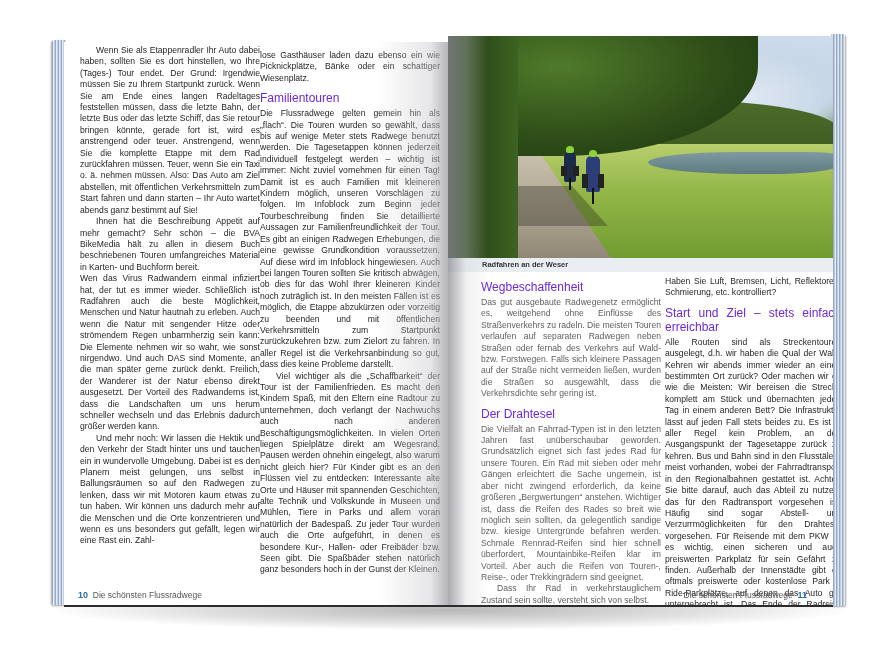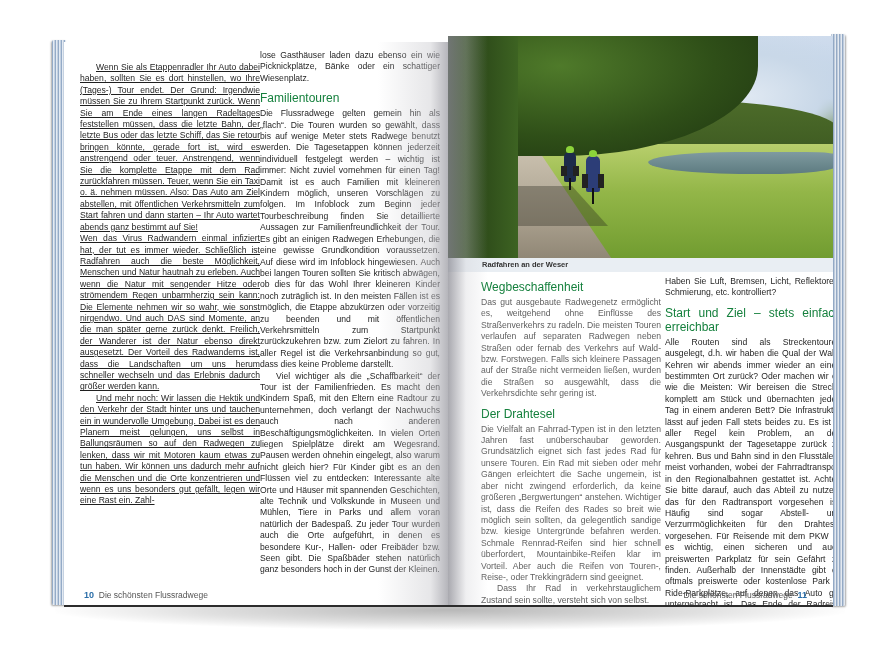--- a/index.html
+++ b/index.html
@@ -8,23 +8,23 @@
   .edge-left{position:absolute;left:52px;top:40px;width:14px;height:565px;background:repeating-linear-gradient(90deg,#5f7fa8 0px,#c9d6e6 1px,#ffffff 2px,#8aa3c2 3px);border-radius:2px 0 0 2px;box-shadow:-1px 1px 2px rgba(0,0,0,0.35);}
   .edge-right{position:absolute;left:831px;top:34px;width:14px;height:572px;background:repeating-linear-gradient(90deg,#7f98b8 0px,#ffffff 1px,#c7d3e2 2px,#5f7fa8 3px);border-radius:0 2px 2px 0;box-shadow:1px 1px 2px rgba(0,0,0,0.35);}
   .page{position:absolute;background:#ffffff;overflow:hidden;}
   .page-left{left:64px;top:42px;width:384px;height:563px;border-bottom:2px solid #2c2c2c;}
   .page-right{left:448px;top:36px;width:385px;height:569px;border-bottom:2px solid #2c2c2c;}
   .gutter-l{position:absolute;right:0;top:0;width:70px;height:100%;background:linear-gradient(90deg,rgba(255,255,255,0) 0%,rgba(200,200,205,0.45) 75%,rgba(150,150,158,0.7) 100%);pointer-events:none;}
   .gutter-r{position:absolute;left:0;top:0;width:40px;height:100%;background:linear-gradient(90deg,rgba(140,140,148,0.75) 0%,rgba(210,210,215,0.35) 45%,rgba(255,255,255,0) 100%);pointer-events:none;z-index:3;}
   .col{position:absolute;font-size:8.6px;line-height:11.4px;color:#1f1f1f;text-align:justify;hyphens:auto;}
   .col p{margin:0;}
   .col p.ind{text-indent:16px;}
-  .h{color:#15803d;font-size:12px;line-height:14px;margin:7px 0 3px 0;font-weight:normal;}
+  .h{color:#6d28d9;font-size:12px;line-height:14px;margin:7px 0 3px 0;font-weight:normal;}
   .faded{color:#5e5e5e;}
-  .left-c1{left:16px;top:20px;width:180px;text-decoration:underline;}
+  .left-c1{left:16px;top:3px;width:180px;}
   .left-c2{left:196px;top:8px;width:180px;}
   .right-c1{left:33px;top:240px;width:180px;}
   .right-c2{left:217px;top:240px;width:176px;}
   .photo{position:absolute;left:0;top:0;width:385px;height:222px;overflow:hidden;
     background:
       radial-gradient(ellipse 120px 70px at 300px 60px, #dfe8f2 0%, #c9d8e8 60%, rgba(0,0,0,0) 100%),
       linear-gradient(180deg,#cfdced 0%,#bcd0e6 28%,rgba(0,0,0,0) 40%),
       #5a7a2c;}
   .photo .trees-far{position:absolute;left:120px;top:64px;width:270px;height:50px;background:linear-gradient(180deg,#4d6c2a,#3f5c22);border-radius:40% 60% 10% 10%;}
   .photo .meadow{position:absolute;left:60px;top:108px;width:330px;height:120px;background:linear-gradient(180deg,#b8cf6c 0%,#93b648 40%,#6e9a2e 100%);}
@@ -34,33 +34,34 @@
   .photo .path{position:absolute;left:30px;top:112px;width:140px;height:120px;background:linear-gradient(180deg,#cbc2b0 0%,#a99f8d 60%,#8a8170 100%);clip-path:polygon(30% 0,42% 0,100% 100%,0 100%);}
   .photo .shade{position:absolute;left:40px;top:150px;width:120px;height:40px;background:rgba(40,40,30,0.35);clip-path:polygon(10% 0,70% 0,100% 100%,0 100%);}
   .cyclist{position:absolute;width:12px;height:30px;background:#1d2b4a;border-radius:5px 5px 2px 2px;}
   .cyclist .helmet{position:absolute;left:2px;top:-6px;width:8px;height:7px;background:#8cd43a;border-radius:50% 50% 30% 30%;}
   .cyclist .bag{position:absolute;top:14px;width:6px;height:10px;background:#222;}
   .cyclist .wheel{position:absolute;left:5px;top:26px;width:2px;height:12px;background:#111;}
   .caption{position:absolute;left:0;top:222px;width:385px;height:14px;background:#e9eef3;}
   .caption span{position:absolute;left:34px;top:2px;font-size:7.5px;font-weight:bold;color:#333;}
   .footer{position:absolute;font-size:8.5px;color:#555;}
   .footer .num{color:#2b6ea8;font-weight:bold;font-size:9px;}
-  .footer-left{left:20px;top:548px;}
+  .footer-left{left:14px;top:548px;}
   .footer-right{right:26px;top:554px;}
 </style>
 </head>
 <body>
 
 <div class="shadow"></div>
 <div class="edge-left"></div>
 <div class="edge-right"></div>
 
 <div class="page page-left">
   <div class="col left-c1">
     <p class="ind">Wenn Sie als Etappenradler Ihr Auto dabei haben, sollten Sie es dort hinstellen, wo Ihre (Tages-) Tour endet. Der Grund: Irgendwie müssen Sie zu Ihrem Startpunkt zurück. Wenn Sie am Ende eines langen Radeltages feststellen müssen, dass die letzte Bahn, der letzte Bus oder das letzte Schiff, das Sie retour bringen könnte, gerade fort ist, wird es anstrengend oder teuer. Anstrengend, wenn Sie die komplette Etappe mit dem Rad zurückfahren müssen. Teuer, wenn Sie ein Taxi o. ä. nehmen müssen. Also: Das Auto am Ziel abstellen, mit öffentlichen Verkehrsmitteln zum Start fahren und dann starten – Ihr Auto wartet abends ganz bestimmt auf Sie!</p>
+    <p class="ind">Ihnen hat die Beschreibung Appetit auf mehr gemacht? Sehr schön – die BVA BikeMedia hält zu allen in diesem Buch beschriebenen Touren umfangreiches Material in Karten- und Buchform bereit.</p>
     <p>Wen das Virus Radwandern einmal infiziert hat, der tut es immer wieder. Schließlich ist Radfahren auch die beste Möglichkeit, Menschen und Natur hautnah zu erleben. Auch wenn die Natur mit sengender Hitze oder strömendem Regen unbarmherzig sein kann: Die Elemente nehmen wir so wahr, wie sonst nirgendwo. Und auch DAS sind Momente, an die man später gerne zurück denkt. Freilich, der Wanderer ist der Natur ebenso direkt ausgesetzt. Der Vorteil des Radwanderns ist, dass die Landschaften um uns herum schneller wechseln und das Erlebnis dadurch größer werden kann.</p>
     <p class="ind">Und mehr noch: Wir lassen die Hektik und den Verkehr der Stadt hinter uns und tauchen ein in wundervolle Umgebung. Dabei ist es den Planern meist gelungen, uns selbst in Ballungsräumen so auf den Radwegen zu lenken, dass wir mit Motoren kaum etwas zu tun haben. Wir können uns dadurch mehr auf die Menschen und die Orte konzentrieren und wenn es uns besonders gut gefällt, legen wir eine Rast ein. Zahl-</p>
   </div>
   <div class="col left-c2">
     <p>lose Gasthäuser laden dazu ebenso ein wie Picknickplätze, Bänke oder ein schattiger Wiesenplatz.</p>
     <div class="h">Familientouren</div>
     <p>Die Flussradwege gelten gemein hin als „flach“. Die Touren wurden so gewählt, dass bis auf wenige Meter stets Radwege benutzt werden. Die Tagesetappen können jederzeit individuell festgelegt werden – wichtig ist immer: Nicht zuviel vornehmen für einen Tag! Damit ist es auch Familien mit kleineren Kindern möglich, unseren Vorschlägen zu folgen. Im Infoblock zum Beginn jeder Tourbeschreibung finden Sie detaillierte Aussagen zur Familienfreundlichkeit der Tour. Es gibt an einigen Radwegen Erhebungen, die eine gewisse Grundkondition voraussetzen. Auf diese wird im Infoblock hingewiesen. Auch bei langen Touren sollten Sie kritisch abwägen, ob dies für das Wohl Ihrer kleineren Kinder noch zuträglich ist. In den meisten Fällen ist es möglich, die Etappe abzukürzen oder vorzeitig zu beenden und mit öffentlichen Verkehrsmitteln zum Startpunkt zurückzukehren bzw. zum Zielort zu fahren. In aller Regel ist die Verkehrsanbindung so gut, dass dies keine Probleme darstellt.</p>
     <p class="ind">Viel wichtiger als die „Schaffbarkeit“ der Tour ist der Familienfrieden. Es macht den Kindern Spaß, mit den Eltern eine Radtour zu unternehmen, doch verlangt der Nachwuchs auch nach anderen Beschäftigungsmöglichkeiten. In vielen Orten liegen Spielplätze direkt am Wegesrand. Pausen werden ohnehin eingelegt, also warum nicht gleich hier? Für Kinder gibt es an den Flüssen viel zu entdecken: Interessante alte Orte und Häuser mit spannenden Geschichten, alte Technik und Volkskunde in Museen und Mühlen, Tiere in Parks und allem voran natürlich der Badespaß. Zu jeder Tour wurden auch die Orte aufgeführt, in denen es besondere Kur-, Hallen- oder Freibäder bzw. Seen gibt. Die Spaßbäder stehen natürlich ganz besonders hoch in der Gunst der Kleinen.</p>
   </div>
   <div class="footer footer-left">

